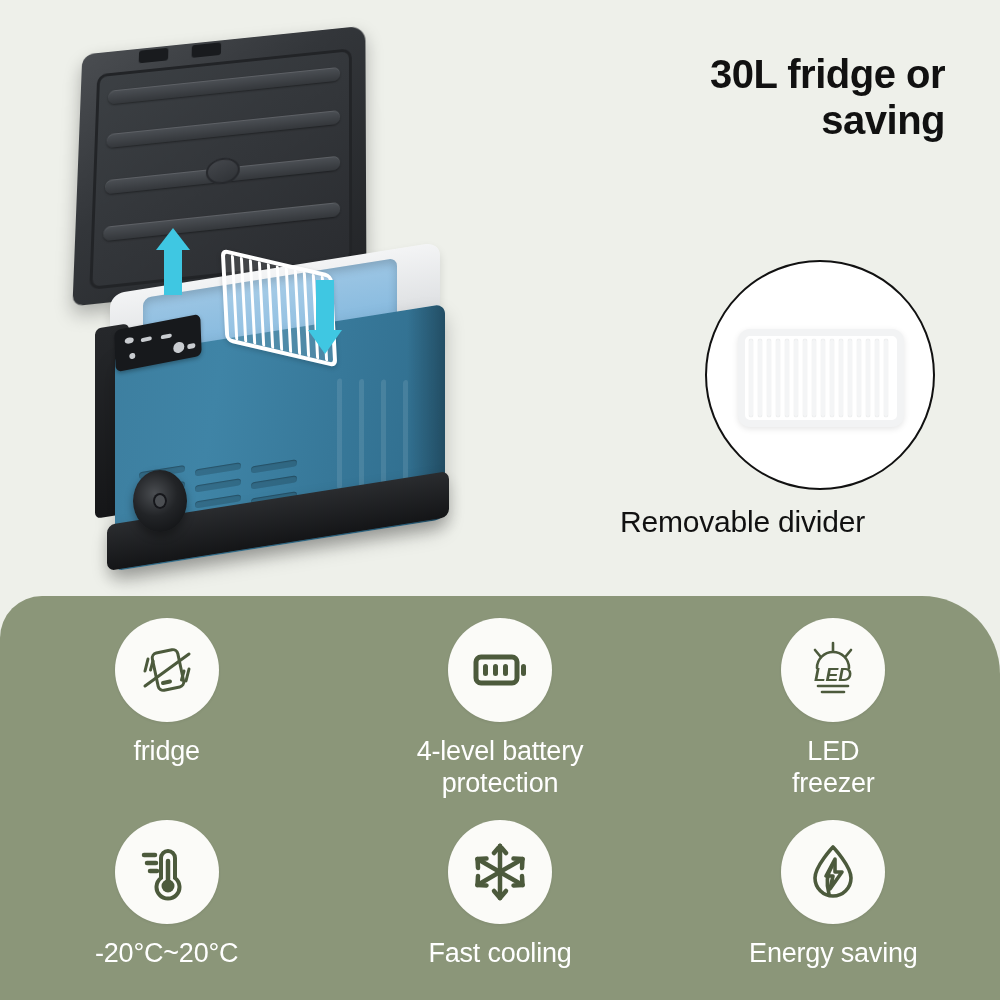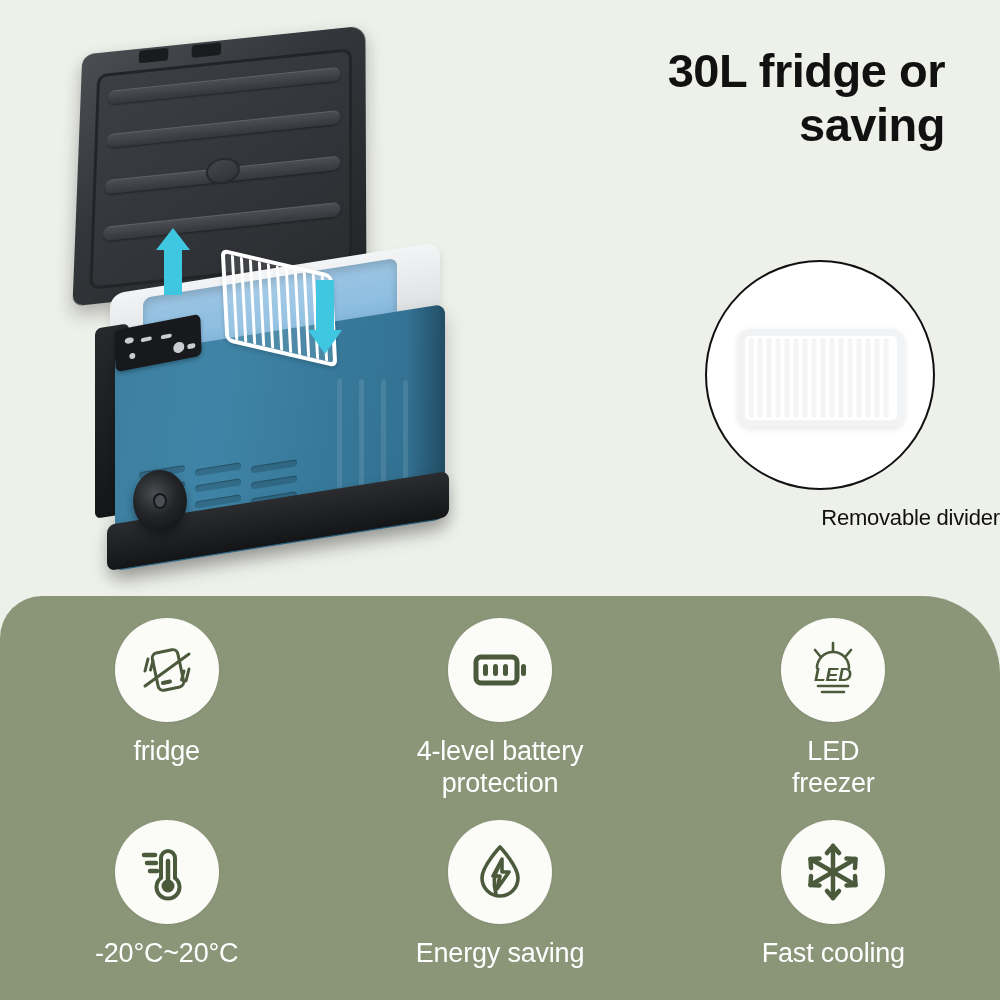--- a/index.html
+++ b/index.html
@@ -19,25 +19,25 @@
   .page {
     position: absolute;
     inset: 0;
     background: #eef0ea;
   }
 
   
   .headline {
     position: absolute;
     right: 55px;
-    top: 44px;
+    top: 52px;
     width: 480px;
     text-align: right;
     color: #111111;
-    font-size: 47px;
+    font-size: 40px;
     line-height: 1.14;
     font-weight: bold;
     letter-spacing: -0.5px;
   }
   .headline .ln { display: block; white-space: nowrap; }
 
   
   .product {
     position: absolute;
     left: 55px;
@@ -275,23 +275,23 @@
     width: 4px;
     background: #f4f5f6;
     border-radius: 3px;
     box-shadow: 0 0 1px rgba(0,0,0,.20);
   }
   .callout-label {
     position: absolute;
     left: 620px;
     top: 505px;
     width: 380px;
-    text-align: right;
+    text-align: left;
     color: #111111;
-    font-size: 22px;
+    font-size: 30px;
     font-weight: normal;
     letter-spacing: -0.2px;
   }
 
   
   .features {
     position: absolute;
     left: 0;
     top: 596px;
     width: 1000px;
@@ -508,46 +508,46 @@
             <line x1="14" y1="30" x2="21" y2="30" stroke-width="4.5"></line>
           </svg>
         </div>
         <div class="flabel">
           <span class="ln">-20°C~20°C</span>
         </div>
       </div>
 
       <div class="cell r2">
         <div class="bubble">
-          <svg width="62" height="62" viewBox="0 0 62 62" fill="none" stroke="#4c5a3c" stroke-width="3.6" stroke-linecap="round" stroke-linejoin="round">
-            <path d="M31 6 C31 6 49 25 49 37 A18 18 0 0 1 13 37 C13 25 31 6 31 6 Z"></path>
-            <path d="M33 18 L24 35 h7 l-3 13 L40 31 h-7 z"></path>
-            <path d="M27 53 C24 43 25 33 30 25"></path>
-          </svg>
-        </div>
-        <div class="flabel">
-          <span class="ln">Energy saving</span>
-        </div>
-      </div>
-
-      <div class="cell r2">
-        <div class="bubble">
           <svg width="64" height="64" viewBox="0 0 64 64" fill="none" stroke="#4c5a3c" stroke-width="4.5" stroke-linecap="round" stroke-linejoin="round">
             <line x1="32" y1="6" x2="32" y2="58"></line>
             <line x1="9.5" y1="19" x2="54.5" y2="45"></line>
             <line x1="9.5" y1="45" x2="54.5" y2="19"></line>
             <path d="M32 6 l-6 7 M32 6 l6 7"></path>
             <path d="M32 58 l-6 -7 M32 58 l6 -7"></path>
             <path d="M9.5 19 l0.5 9 M9.5 19 l9 -0.5"></path>
             <path d="M54.5 45 l-0.5 -9 M54.5 45 l-9 0.5"></path>
             <path d="M9.5 45 l0.5 -9 M9.5 45 l9 0.5"></path>
             <path d="M54.5 19 l-0.5 9 M54.5 19 l-9 -0.5"></path>
           </svg>
         </div>
         <div class="flabel">
           <span class="ln">Fast cooling</span>
         </div>
       </div>
 
+      <div class="cell r2">
+        <div class="bubble">
+          <svg width="62" height="62" viewBox="0 0 62 62" fill="none" stroke="#4c5a3c" stroke-width="3.6" stroke-linecap="round" stroke-linejoin="round">
+            <path d="M31 6 C31 6 49 25 49 37 A18 18 0 0 1 13 37 C13 25 31 6 31 6 Z"></path>
+            <path d="M33 18 L24 35 h7 l-3 13 L40 31 h-7 z"></path>
+            <path d="M27 53 C24 43 25 33 30 25"></path>
+          </svg>
+        </div>
+        <div class="flabel">
+          <span class="ln">Energy saving</span>
+        </div>
+      </div>
+
     </div>
   </div>
 
 </div>
 
 </body></html>

